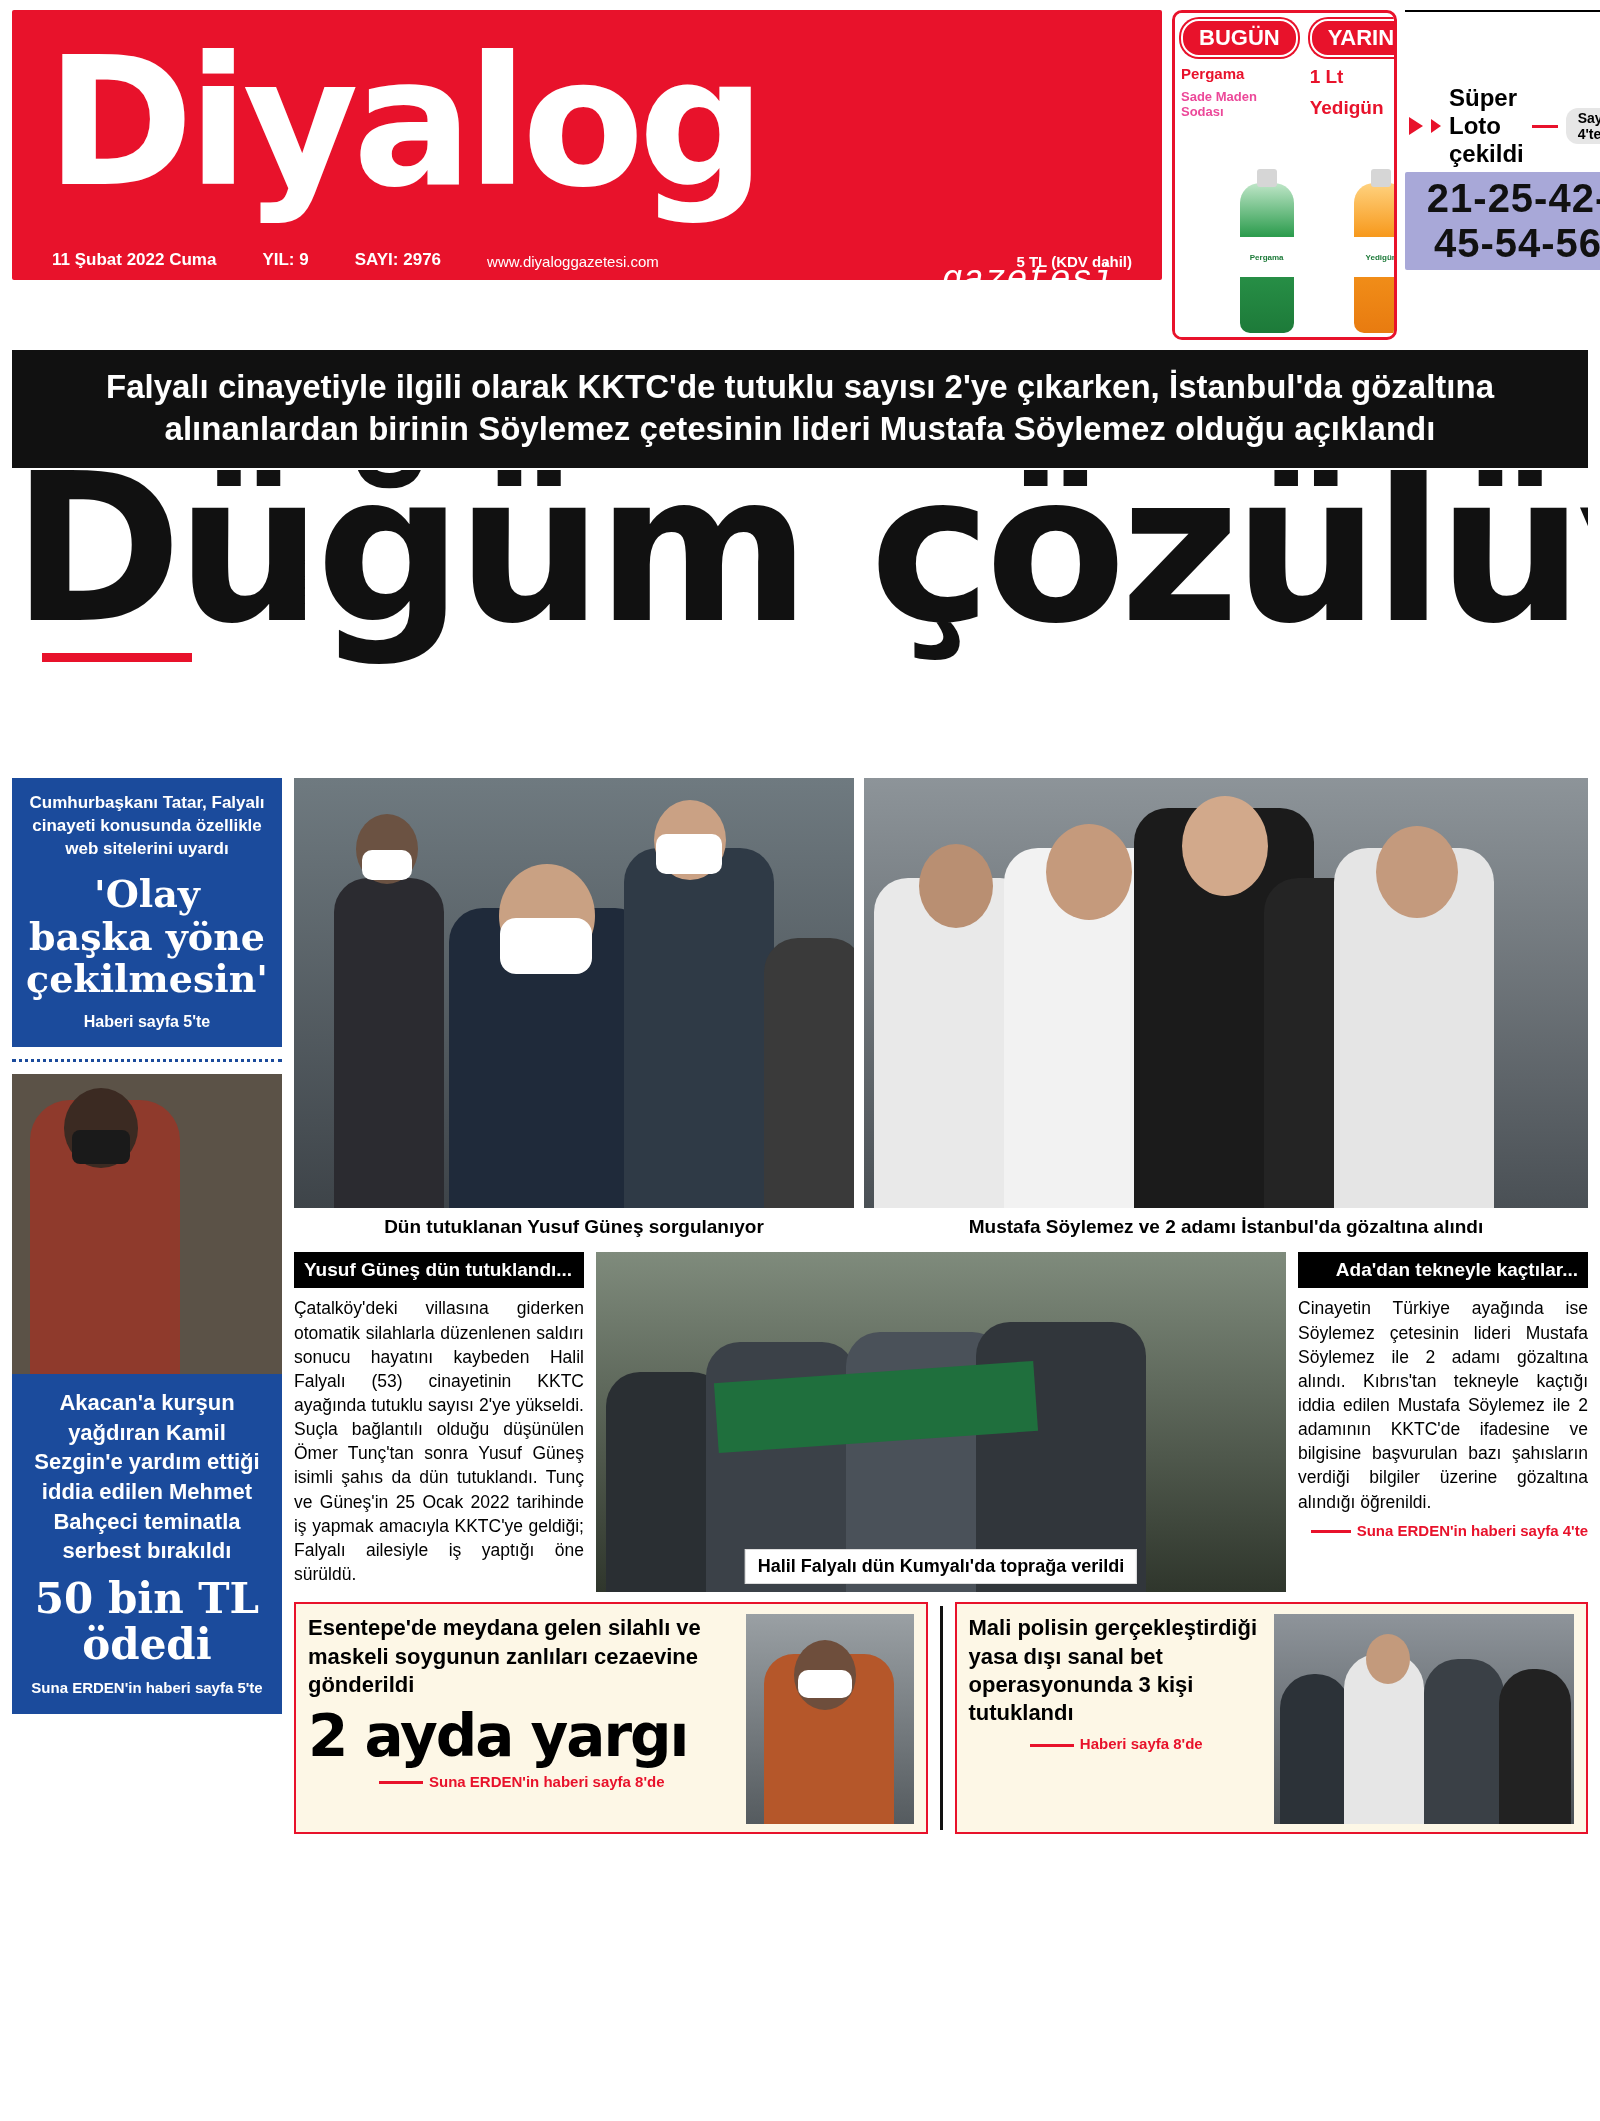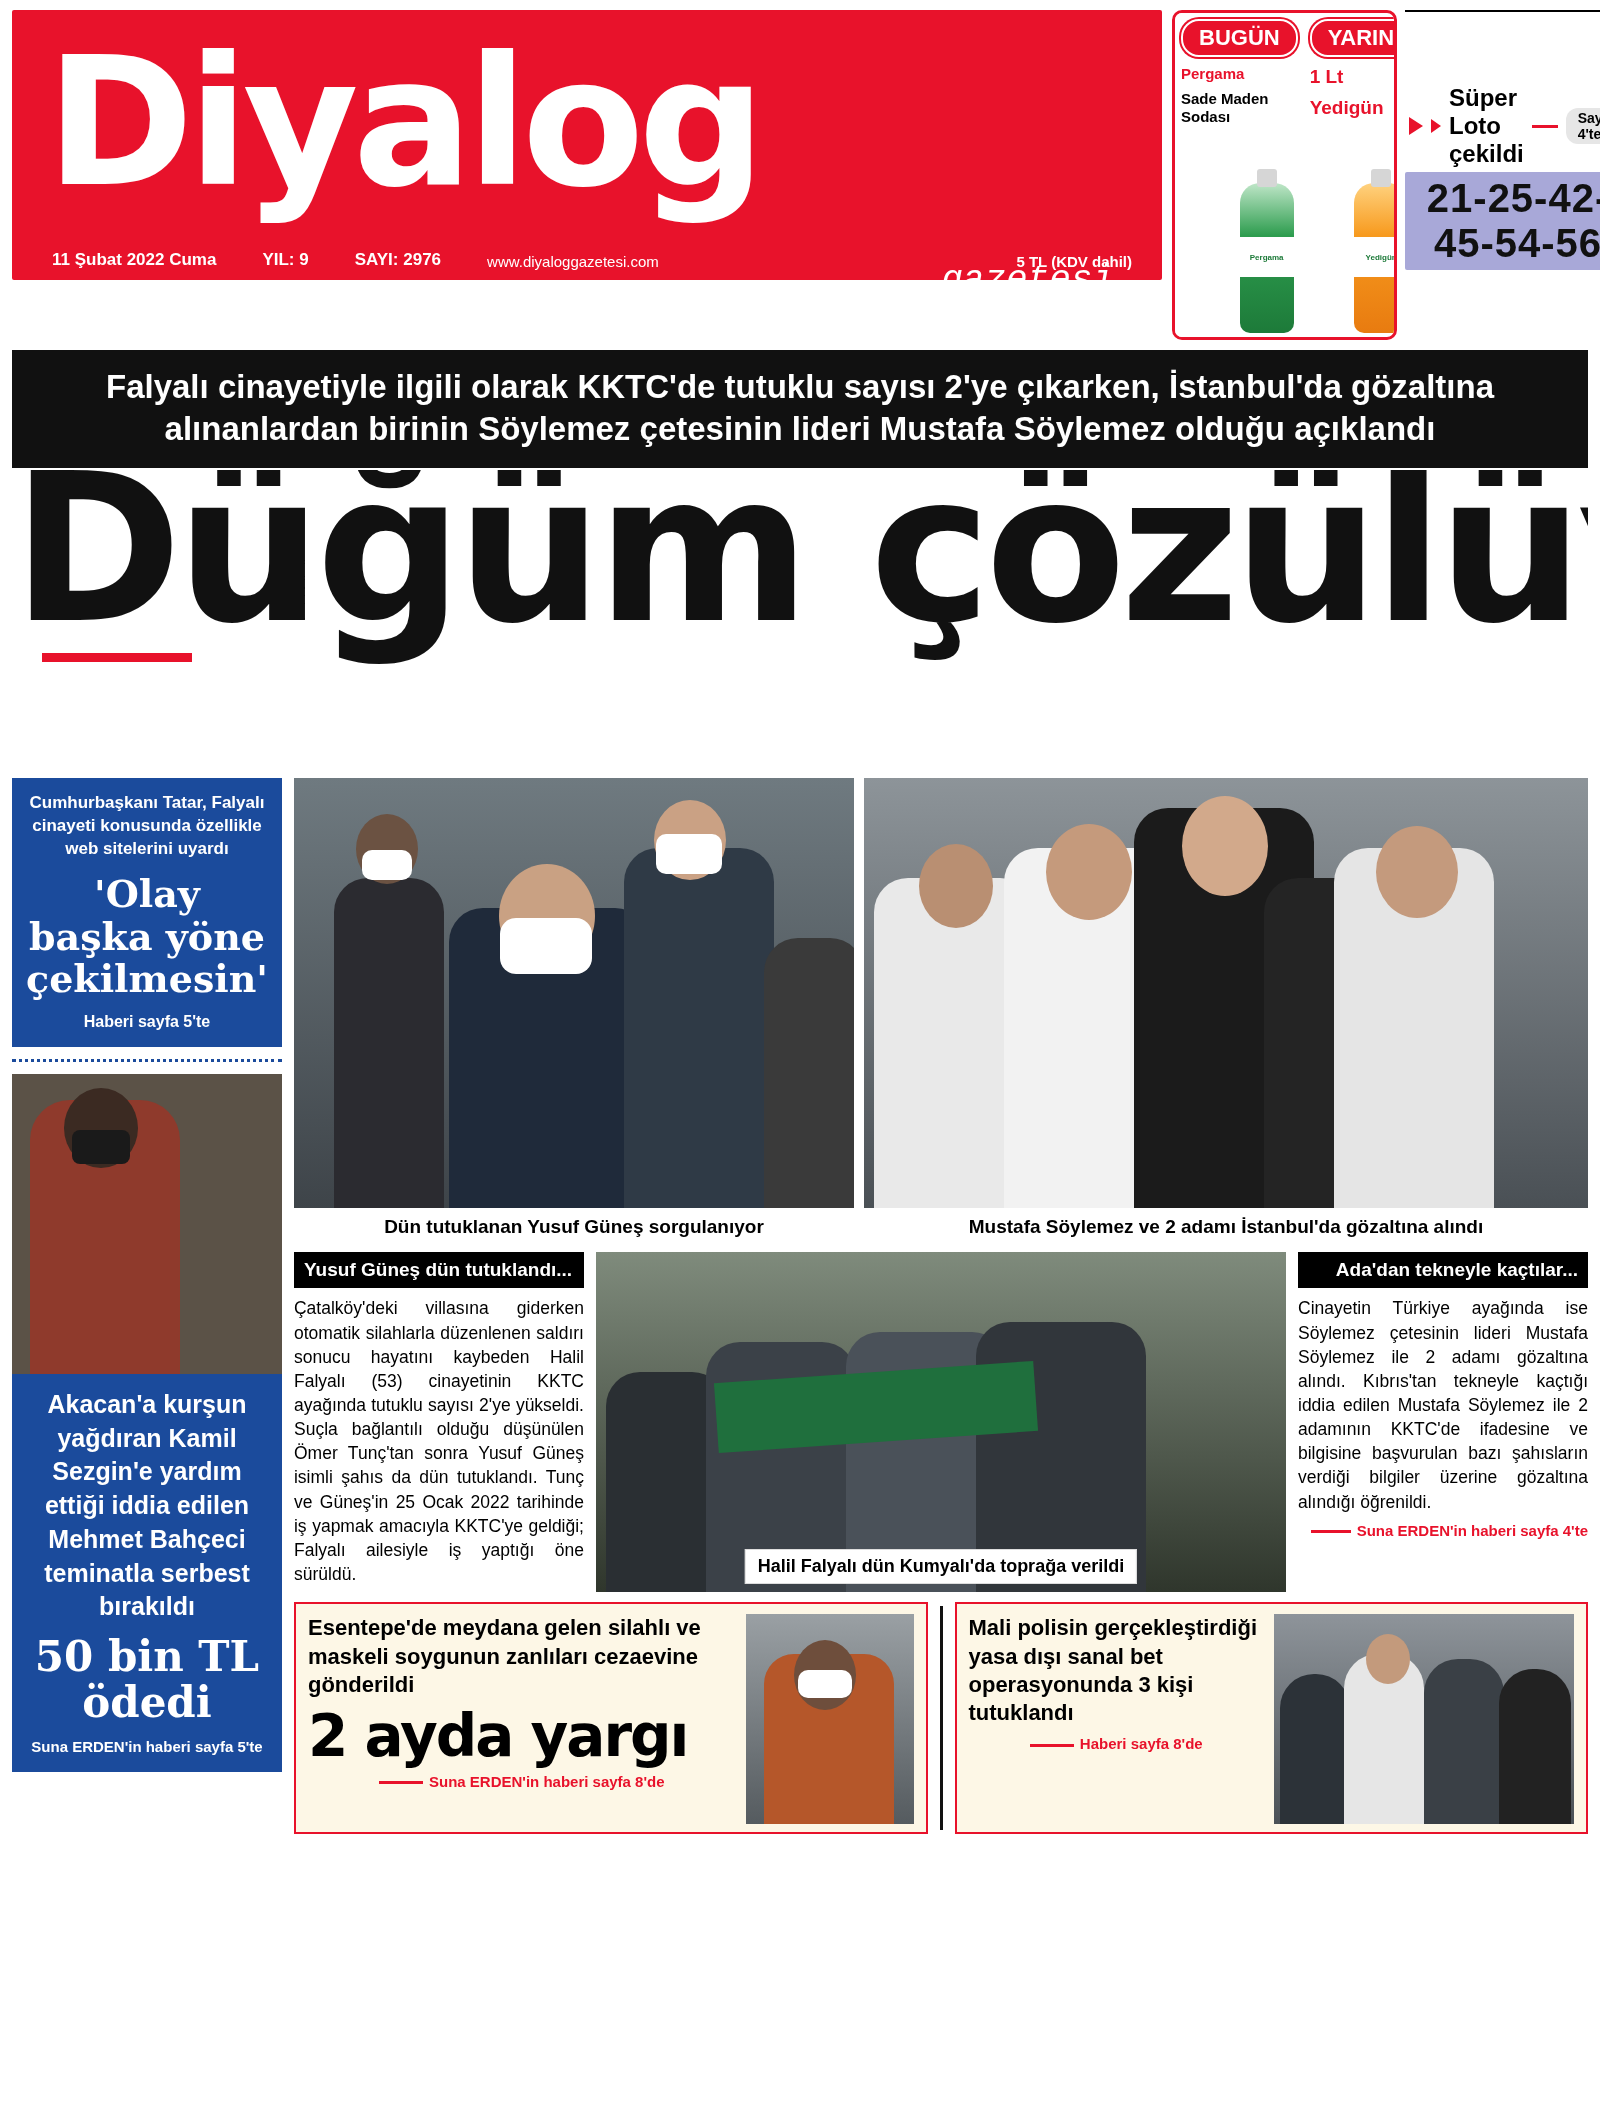--- a/index.html
+++ b/index.html
@@ -41,21 +41,21 @@
     display:flex; position:relative; overflow:hidden;
   }
   .promo-half { flex:1; position:relative; padding:6px; }
   .promo-half.left { background:#fff; }
   .promo-badge {
     background:#e8122b; color:#fff; font-weight:bold; font-size:22px;
     border-radius:18px; padding:4px 16px; display:inline-block;
     border:2px solid #fff; box-shadow:0 0 0 2px #e8122b;
   }
   .promo-brand { color:#e8122b; font-weight:bold; font-size:15px; margin-top:8px; line-height:1.15; }
-  .promo-brand .thin { color:#000000; font-size:15px; font-weight:bold; display:block; }
+  .promo-brand .thin { color:#ec4899; font-size:13px; font-weight:bold; display:block; }
   .promo-price { color:#e8122b; font-weight:bold; font-size:19px; margin-top:10px; line-height:1.1; }
   .bottle {
     position:absolute; right:10px; bottom:4px; width:54px; height:150px;
     background:linear-gradient(180deg,#bfe6c8 0%, #2e9d4f 35%, #1d7a39 100%);
     border-radius:20px 20px 10px 10px;
   }
   .bottle.orange { background:linear-gradient(180deg,#ffd27f 0%, #f79a1e 35%, #e87b10 100%); }
   .bottle:before {
     content:""; position:absolute; top:-14px; left:17px; width:20px; height:18px;
     background:#d6d6d6; border-radius:3px;
@@ -110,21 +110,21 @@
   .blue-ref { font-size:16px; font-weight:bold; margin-top:12px; }
   .dotrule { border-top:3px dotted #1b4b9c; margin:12px 0; }
 
   .rail-photo { width:100%; height:300px; background:#5b5247; position:relative; overflow:hidden; }
   .rail-photo .person { position:absolute; left:18px; top:26px; width:150px; height:274px; background:#8f3a2c; border-radius:40px 40px 0 0; }
   .rail-photo .head { position:absolute; left:52px; top:14px; width:74px; height:80px; background:#3b2a22; border-radius:50%; }
   .rail-photo .mask { position:absolute; left:60px; top:56px; width:58px; height:34px; background:#1a1a1a; border-radius:8px; }
   .rail-photo .bg { position:absolute; inset:0; background:linear-gradient(120deg,#6d6257,#3f3a33); z-index:-1; }
 
   .blue-box2 { background:#1b4b9c; color:#fff; padding:14px 10px 16px 10px; text-align:center; }
-  .blue-box2 .t1 { font-size:25px; font-weight:bold; line-height:1.35; }
+  .blue-box2 .t1 { font-size:22px; font-weight:bold; line-height:1.35; }
   .blue-box2 .t2 { font-size:42px; font-weight:bold; line-height:1.1; margin-top:10px; font-family:"DejaVu Serif", serif; }
   .blue-box2 .t3 { font-size:15px; font-weight:bold; margin-top:10px; line-height:1.3; }
 
   
   .photo-row { display:flex; gap:10px; }
   .photo { position:relative; overflow:hidden; background:#4b4b4b; }
   .photo.left { flex:0 0 560px; height:430px; }
   .photo.right { flex:1; height:430px; }
   .cap {
     font-weight:bold; font-size:19px; text-align:center; padding:8px 4px 4px 4px;

